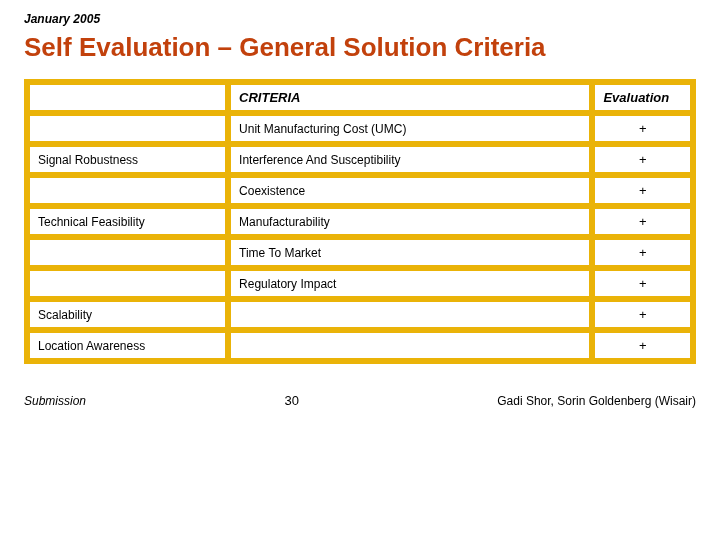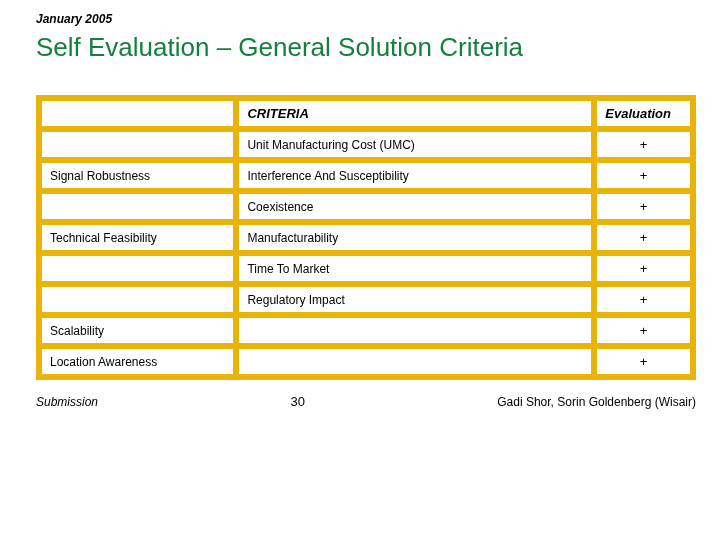--- a/index.html
+++ b/index.html
@@ -10,21 +10,21 @@
       background: #ffffff;
       font-family: Arial, sans-serif;
       font-size: 13px;
       color: #000;
       overflow: hidden;
     }
 
     .page {
       width: 720px;
       height: 420px;
-      padding: 12px 24px 12px 36px;
+      padding: 12px 24px 12px 24px;
       display: flex;
       flex-direction: column;
     }
 
     .header {
       display: flex;
       justify-content: space-between;
       align-items: flex-start;
       margin-bottom: 6px;
     }
@@ -37,23 +37,23 @@
     }
 
     .header-right {
       font-size: 12px;
       font-style: italic;
       color: #000;
     }
 
     .page-title {
       font-size: 26px;
-      font-weight: normal;
-      color: #15803d;
-      margin-bottom: 32px;
+      font-weight: bold;
+      color: #c2410c;
+      margin-bottom: 16px;
       line-height: 1.2;
     }
 
     .table-container {
       flex: 1;
       display: flex;
       flex-direction: column;
     }
 
     table {

